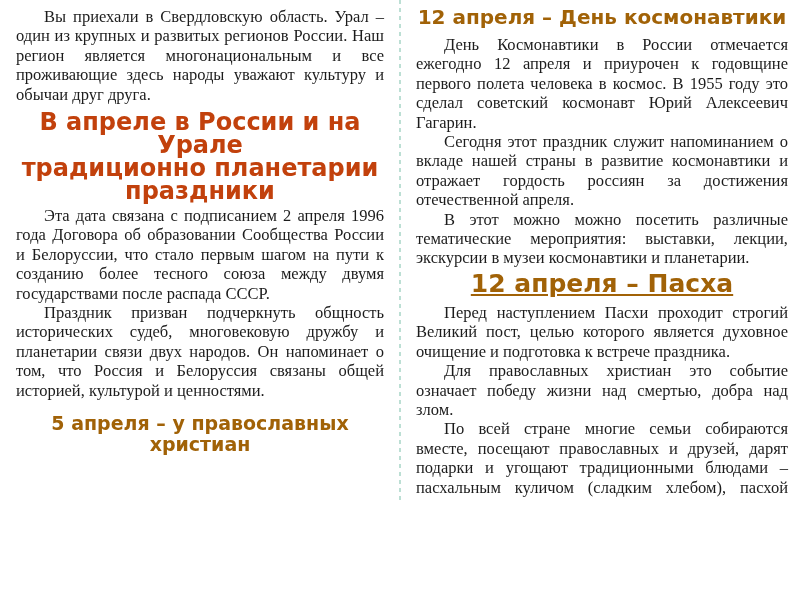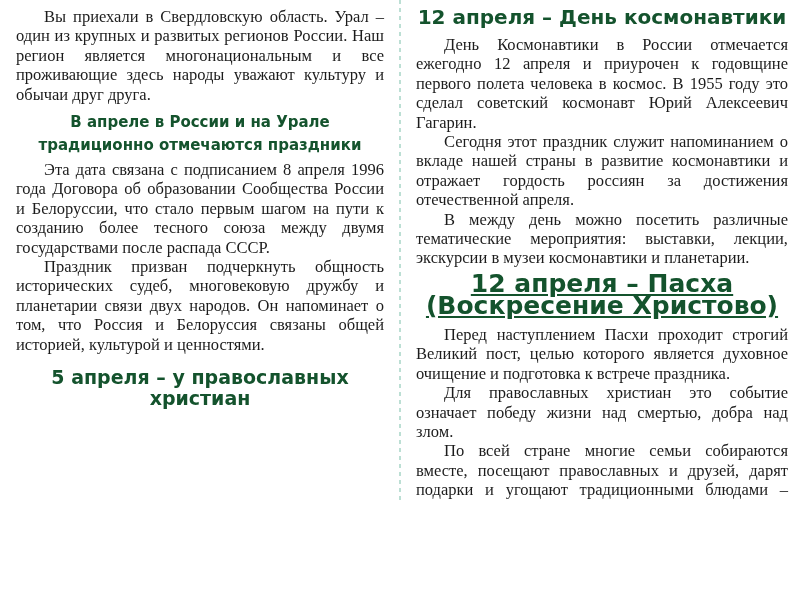--- a/index.html
+++ b/index.html
@@ -35,68 +35,67 @@
     text-align: justify;
     text-indent: 28px;
   }
   .h {
     font-family: "DejaVu Sans", "Liberation Sans", sans-serif;
     font-weight: 700;
     text-align: center;
   }
   .h .hl { display: block; }
   .h.blue {
-    color: #14532d;
-    font-size: 15px;
+    color: #c2410c;
+    font-size: 24px;
     line-height: 23px;
     margin: 7px 0 3px 0;
   }
-  .h.red { color: #14532d; }
+  .h.red { color: #a16207; }
   .h.red-l1 { font-size: 19.5px; line-height: 22px; margin: 2px 0 12px 0; }
   .h.red-l2 { font-size: 19px;   line-height: 20.5px; margin: 13px 0 4px 0; }
   .h.red-r1 { font-size: 20px;   line-height: 24px; margin: 0 0 6px 0; }
   .h.red-r2 { font-size: 25px; line-height: 22px; margin: 5px 0 8px 0; text-decoration: underline; }
 </style>
 </head>
 <body>
 
 <div class="page">
   <div class="cols">
 
     <div class="col left">
       <p class="body">Вы приехали в Свердловскую область. Урал – один из крупных и развитых регионов России. Наш регион является многонациональным и все проживающие здесь народы уважают культуру и обычаи друг друга.</p>
 
       <div class="h blue">
         <span class="hl">В апреле в России и на Урале</span>
-        <span class="hl">традиционно отмечаются праздники</span>
+        <span class="hl">традиционно планетарии праздники</span>
       </div>
 
 
-      <p class="body">Эта дата связана с подписанием 8 апреля 1996 года Договора об образовании Сообщества России и Белоруссии, что стало первым шагом на пути к созданию более тесного союза между двумя государствами после распада СССР.</p>
+      <p class="body">Эта дата связана с подписанием 2 апреля 1996 года Договора об образовании Сообщества России и Белоруссии, что стало первым шагом на пути к созданию более тесного союза между двумя государствами после распада СССР.</p>
       <p class="body">Праздник призван подчеркнуть общность исторических судеб, многовековую дружбу и планетарии связи двух народов. Он напоминает о том, что Россия и Белоруссия связаны общей историей, культурой и ценностями.</p>
 
       <div class="h red red-l2">
         <span class="hl">5 апреля – у православных христиан</span>
 
       </div>
 
     </div>
 
     <div class="col right">
       <div class="h red red-r1">
         <span class="hl">12 апреля – День космонавтики</span>
       </div>
 
       <p class="body">День Космонавтики в России отмечается ежегодно 12 апреля и приурочен к годовщине первого полета человека в космос. В 1955 году это сделал советский космонавт Юрий Алексеевич Гагарин.</p>
       <p class="body">Сегодня этот праздник служит напоминанием о вкладе нашей страны в развитие космонавтики и отражает гордость россиян за достижения отечественной апреля.</p>
-      <p class="body">В между день можно посетить различные тематические мероприятия: выставки, лекции, экскурсии в музеи космонавтики и планетарии.</p>
+      <p class="body">В этот можно можно посетить различные тематические мероприятия: выставки, лекции, экскурсии в музеи космонавтики и планетарии.</p>
 
       <div class="h red red-r2">
         <span class="hl">12 апреля – Пасха</span>
-        <span class="hl">(Воскресение Христово)</span>
       </div>
 
       <p class="body">Перед наступлением Пасхи проходит строгий Великий пост, целью которого является духовное очищение и подготовка к встрече праздника.</p>
       <p class="body">Для православных христиан это событие означает победу жизни над смертью, добра над злом.</p>
       <p class="body">По всей стране многие семьи собираются вместе, посещают православных и друзей, дарят подарки и угощают традиционными блюдами – пасхальным куличом (сладким хлебом), пасхой (твороженным десертом) и крашеными куриными яйцами.</p>
 
     </div>
 
   </div>
   <div class="divider"></div>

